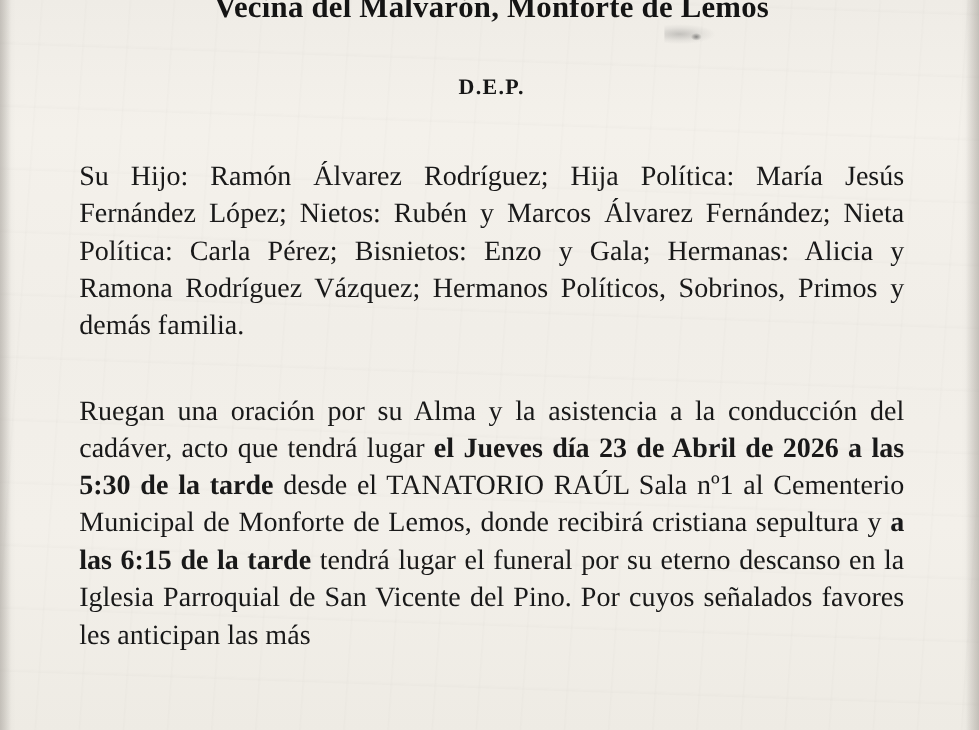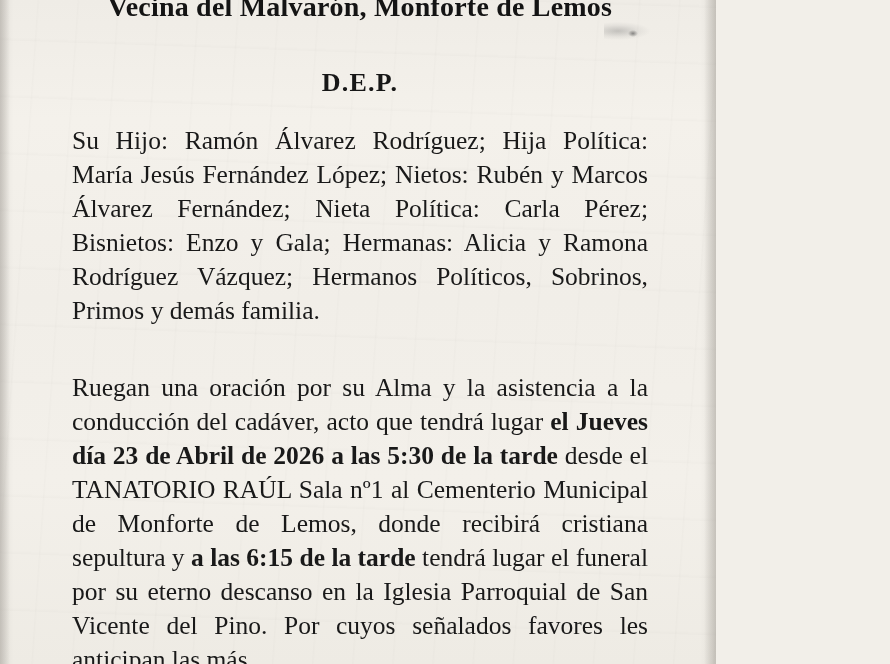--- a/index.html
+++ b/index.html
@@ -9,21 +9,21 @@
   body {
     width: 890px;
     height: 664px;
     overflow: hidden;
     background: #f2efe9;
     font-family: "Liberation Serif", serif;
     color: #171717;
   }
   .page {
     position: relative;
-    width: 716px;
+    width: 890px;
     height: 664px;
     box-sizing: border-box;
     background:
       linear-gradient(90deg, rgba(0,0,0,0.055) 0px, rgba(0,0,0,0.0) 14px),
       linear-gradient(270deg, rgba(0,0,0,0.05) 0px, rgba(0,0,0,0.0) 16px),
       linear-gradient(180deg, #efece6 0%, #f4f1eb 18%, #f1eee8 45%, #f3f0ea 72%, #eeebe4 100%);
   }
   .paper-grain {
     position: absolute;
     inset: 0;
@@ -68,26 +68,26 @@
     text-justify: inter-word;
     margin: 0;
     color: #191919;
   }
   .p-fallecio {
     margin-top: 34px;
   }
   .dep {
     text-align: center;
     font-weight: bold;
-    font-size: 26px;
+    font-size: 20px;
     letter-spacing: 1.2px;
     margin-top: 35px;
   }
   .p-familia {
-    margin-top: 26px;
+    margin-top: 52px;
     font-family: Liberation Serif, serif;
   }
   .p-ruegan {
     margin-top: 44px;
   }
   .p-ruegan b {
     font-weight: bold;
   }
   .smudge {
     position: absolute;

